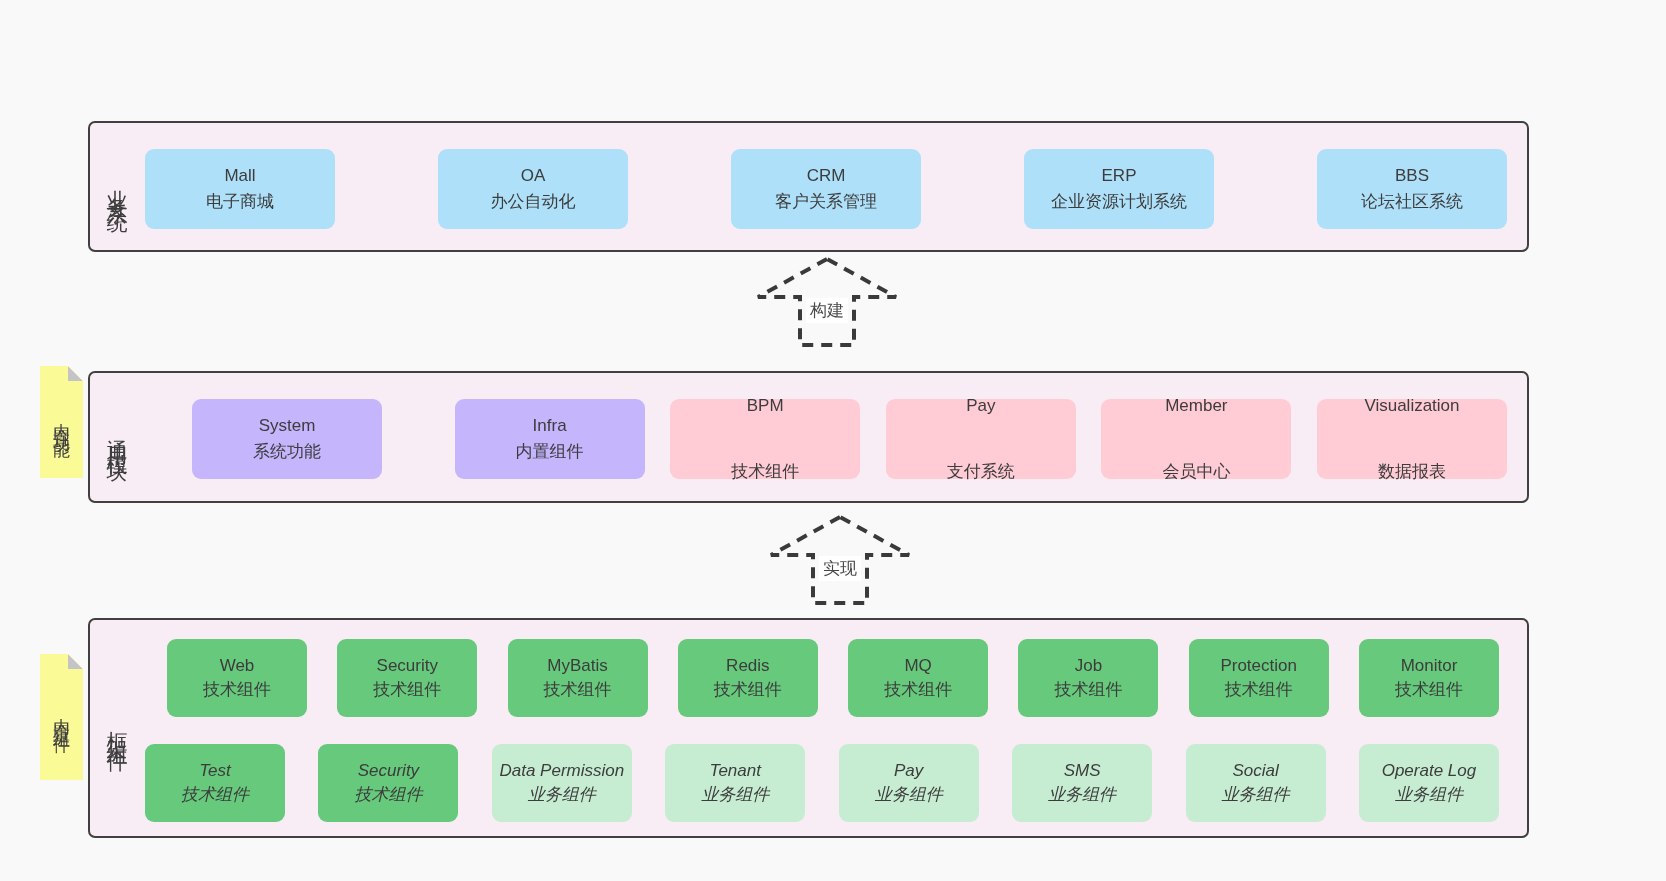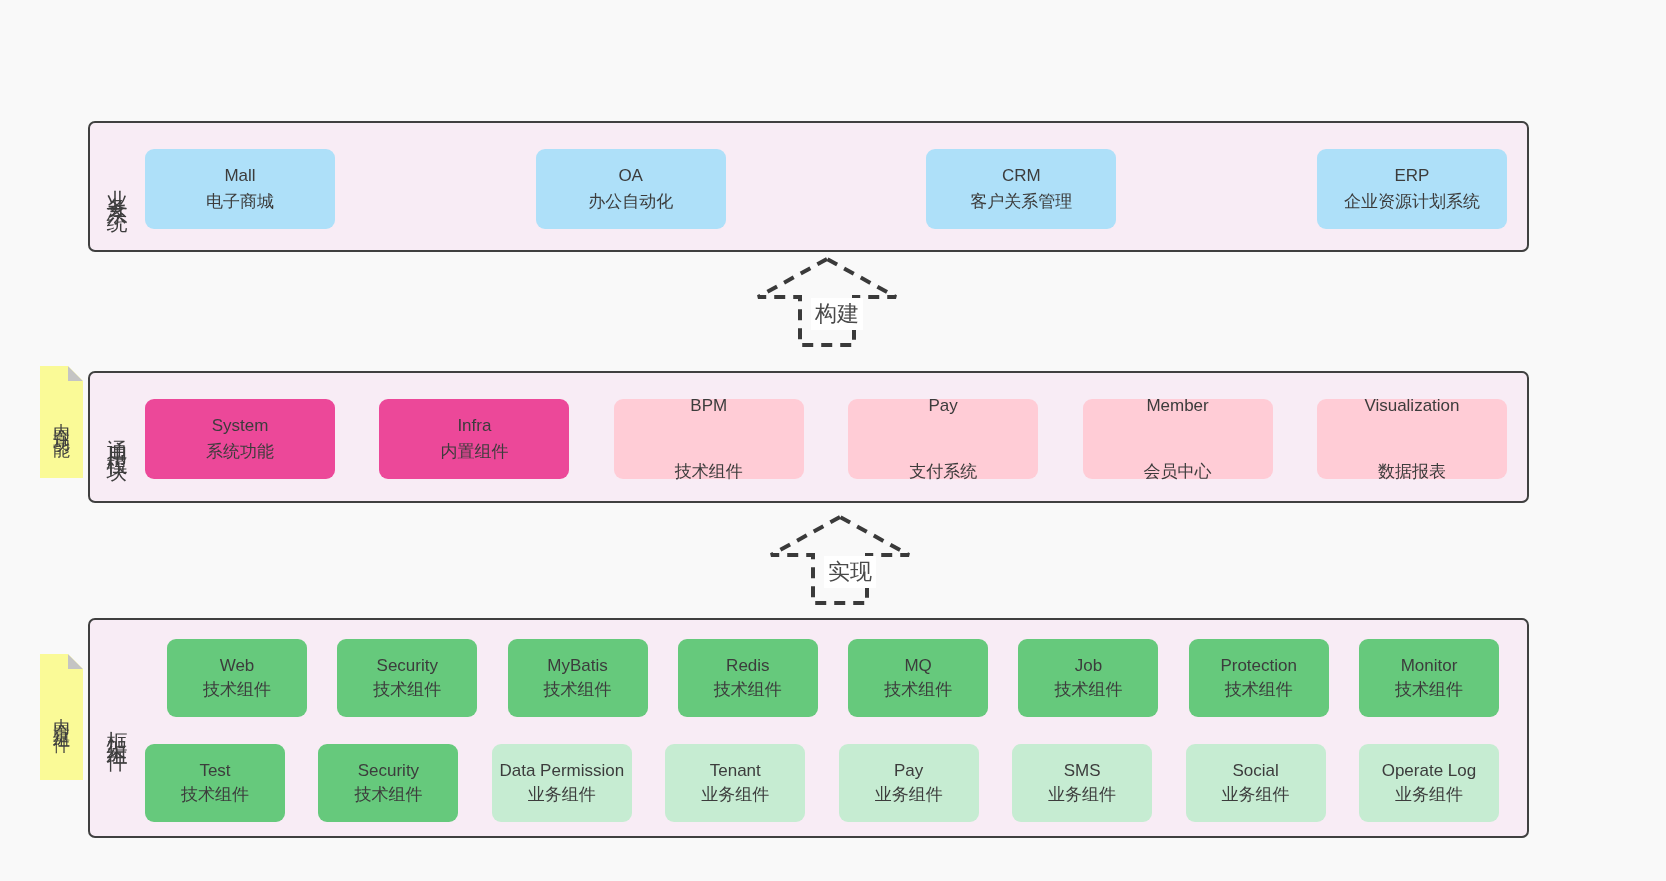--- a/index.html
+++ b/index.html
@@ -24,42 +24,41 @@
   }
   .panel-content{
     position:absolute;left:55px;right:20px;top:26px;
     display:flex;justify-content:space-between;
   }
   .fw-row{
     position:absolute;left:55px;right:28px;
     display:flex;justify-content:space-between;
   }
   #fw-row-1{top:19px;padding-left:22px;}
-  #fw-row-2{top:124px;}
+  #fw-row-2{top:124px;font-style:italic;}
   .box{
     border-radius:9px;display:flex;flex-direction:column;
     align-items:center;justify-content:center;text-align:center;
     font-size:17px;line-height:26px;color:#3c3c3c;
   }
   .big{width:190px;height:80px;}
   .small{width:140px;height:78px;line-height:24px;}
   .blue{background:#aee0f9;}
-  .red{background:#ec4899;}
+  .red{background:#c4b5fd;margin-left:47px;}
   .pink{background:#ffccd6;gap:40px;}
   .green{background:#66c97c;}
   .lightgreen{background:#c6ecd2;}
   .arrow{position:absolute;width:150px;height:92px;}
   #arrow-build{left:752px;top:256px;}
   #arrow-implement{left:765px;top:514px;}
   .arrow svg{position:absolute;left:0;top:0;}
   .arrow-label{
     position:absolute;left:50%;top:42px;transform:translateX(-50%);
-    background:#ffffff;padding:1px 4px;font-size:22px;color:#4a4a4a;
+    background:#ffffff;padding:1px 4px;font-size:17px;color:#4a4a4a;
     white-space:nowrap;
-    margin-left:10px;
   }
   .sticky{
     position:absolute;left:40px;width:43px;background:#fafa97;
     clip-path:polygon(0 0,calc(100% - 15px) 0,100% 15px,100% 100%,0 100%);
     display:flex;align-items:center;justify-content:center;
   }
   #sticky-modules{top:366px;height:112px;}
   #sticky-framework{top:654px;height:126px;}
   .fold{
     position:absolute;top:0;right:0;width:15px;height:15px;
@@ -86,20 +85,24 @@
       <div>办公自动化</div>
     </div>
     <div class="box big blue">
       <div>CRM</div>
       <div>客户关系管理</div>
     </div>
     <div class="box big blue">
       <div>ERP</div>
       <div>企业资源计划系统</div>
     </div>
+    <div class="box big blue">
+      <div>BBS</div>
+      <div>论坛社区系统</div>
+    </div>
   </div>
 </section>
 
 <div class="arrow" id="arrow-build">
   <svg width="150" height="92" viewBox="0 0 150 92">
     <polygon points="75,3 6,41 48,41 48,89 102,89 102,41 144,41" fill="none" stroke="#3a3a3a" stroke-width="4" stroke-dasharray="11 8"></polygon>
   </svg>
   <span class="arrow-label">构建</span>
 </div>
 

